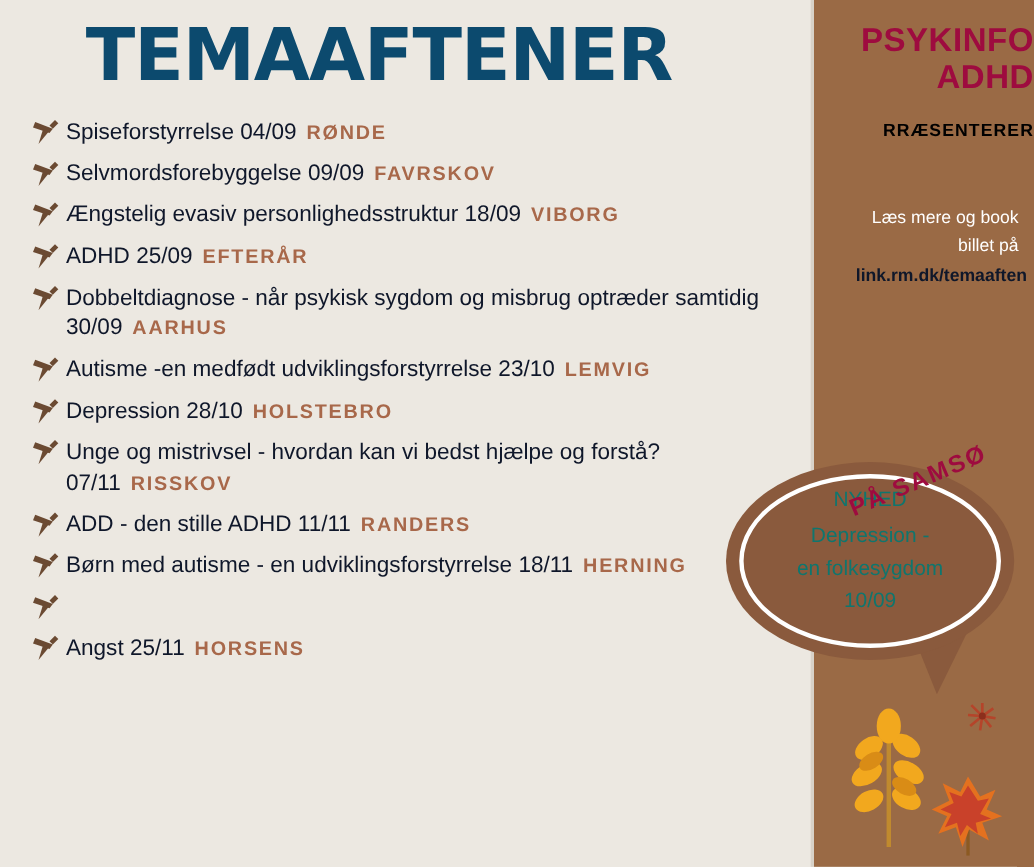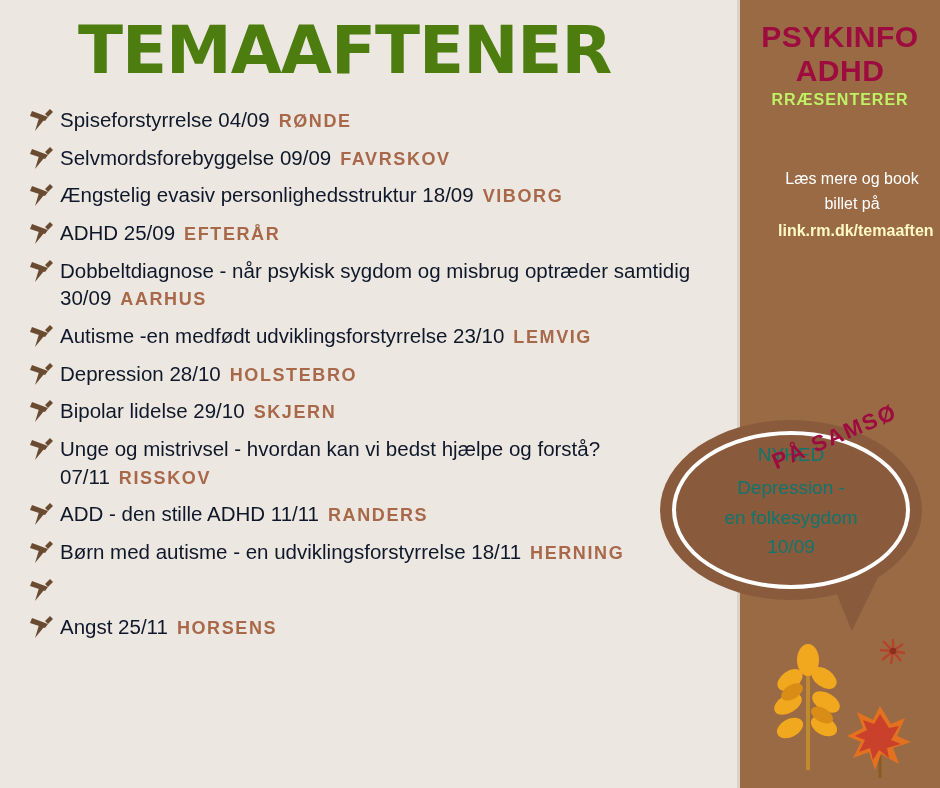--- a/index.html
+++ b/index.html
@@ -26,34 +26,34 @@
     right: 0;
     width: 200px;
     height: 788px;
     background: #9a6a45;
   }
   .right-inner {
     position: absolute;
     top: 0;
     left: 0;
     width: 200px;
-    text-align: center;
+    text-align: right;
     padding-top: 20px;
     box-sizing: border-box;
   }
   .brand {
     color: #9e0b3f;
     font-weight: bold;
     font-size: 30px;
     line-height: 1.12;
     letter-spacing: 0.5px;
   }
   .presents {
-    margin-top: 4px;
-    color: #bef264;
+    margin-top: 24px;
+    color: #000000;
     font-weight: bold;
     font-size: 16px;
     letter-spacing: 1px;
   }
   .season {
     margin-top: 18px;
     color: #9e0b3f;
     font-weight: bold;
     font-size: 27px;
     line-height: 1.15;
@@ -63,42 +63,42 @@
     margin-top: 58px;
     color: #ffffff;
     font-size: 16px;
     line-height: 1.55;
     padding: 0 14px;
     margin-left: 24px;
   }
   .book-link {
     display: block;
     margin-top: 2px;
-    color: #fef9c3;
+    color: #0f172a;
     font-size: 16px;
     font-weight: bold;
     text-decoration: none;
   }
   
   .col-edge {
     position: absolute;
     top: 0;
     right: 200px;
     width: 3px;
     height: 788px;
     background: #d8d2c8;
   }
   
   .title {
     position: absolute;
     left: 78px;
     top: 12px;
     font-size: 66px;
     font-weight: bold;
-    color: #4d7c0f;
+    color: #0c4a6e;
     letter-spacing: -1px;
     font-family: "DejaVu Sans", sans-serif;
   }
   .list {
     position: absolute;
     left: 26px;
     top: 105px;
     width: 715px;
   }
   .item {
@@ -322,34 +322,20 @@
               <path d="M13 11 L18 13 L9 24 Z"></path>
               <path d="M19 7 L24 2 L27 5 L22 10 Z"></path>
             </g>
           </svg>
       </span>
       <span class="item-body">
         <span class="item-text">Depression 28/10</span><span class="place">HOLSTEBRO</span>
       </span>
     </div>
 
-    <div class="item">
-      <span class="pin">
-        <svg width="30" height="26" viewBox="0 0 30 26">
-            <g fill="#6b4a32">
-              <path d="M6 4 L22 10 L19 14 L4 9 Z"></path>
-              <path d="M13 11 L18 13 L9 24 Z"></path>
-              <path d="M19 7 L24 2 L27 5 L22 10 Z"></path>
-            </g>
-          </svg>
-      </span>
-      <span class="item-body">
-        <span class="item-text">Bipolar lidelse 29/10</span><span class="place">SKJERN</span>
-      </span>
-    </div>
 
     <div class="item">
       <span class="pin">
         <svg width="30" height="26" viewBox="0 0 30 26">
             <g fill="#6b4a32">
               <path d="M6 4 L22 10 L19 14 L4 9 Z"></path>
               <path d="M13 11 L18 13 L9 24 Z"></path>
               <path d="M19 7 L24 2 L27 5 L22 10 Z"></path>
             </g>
           </svg>

